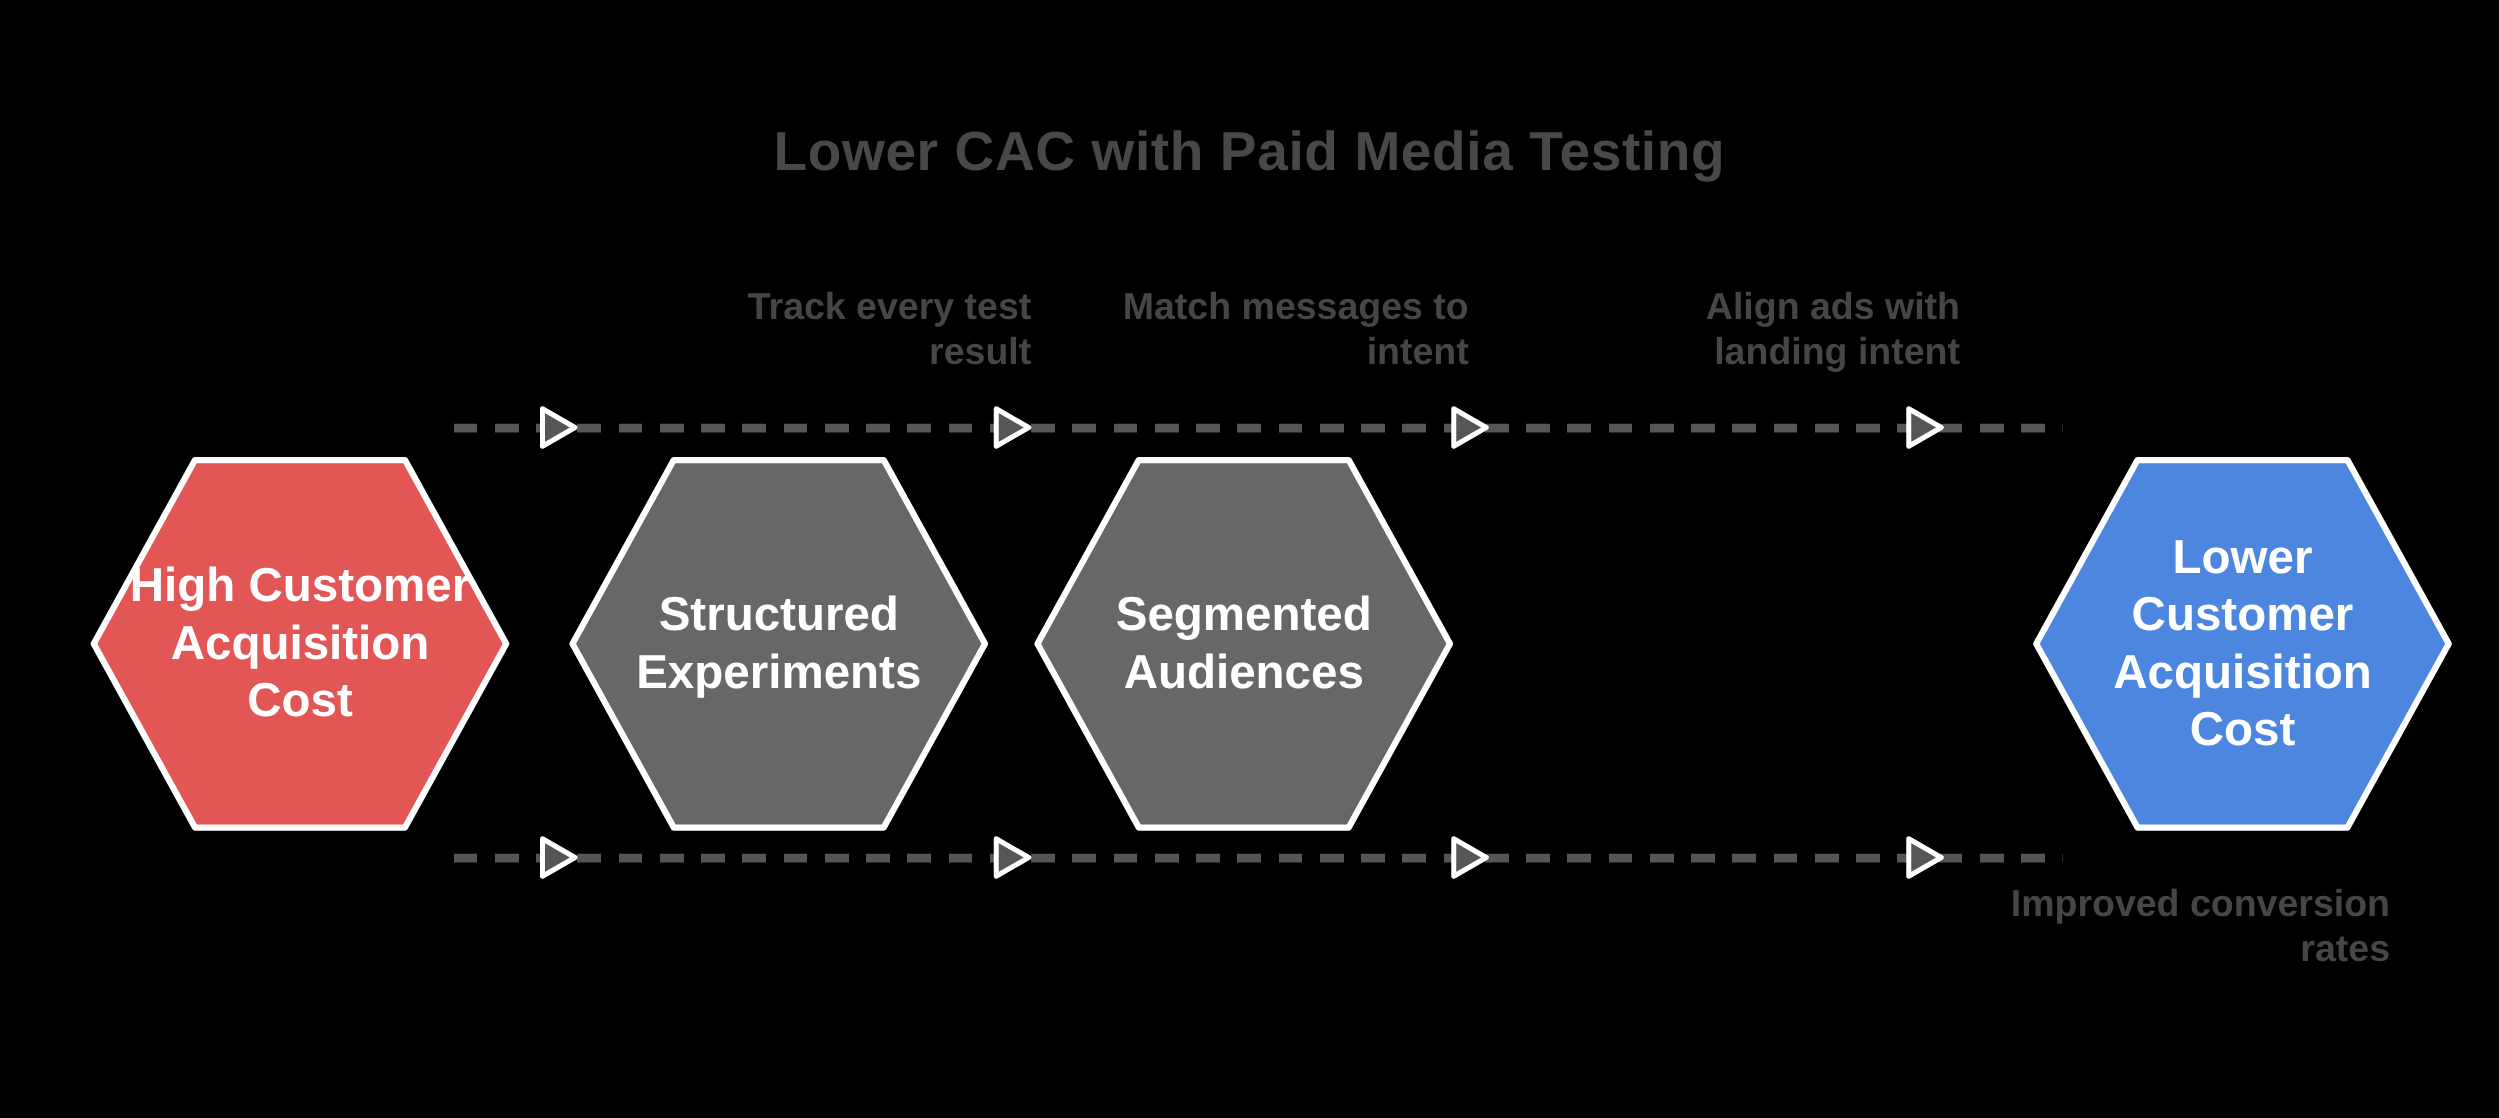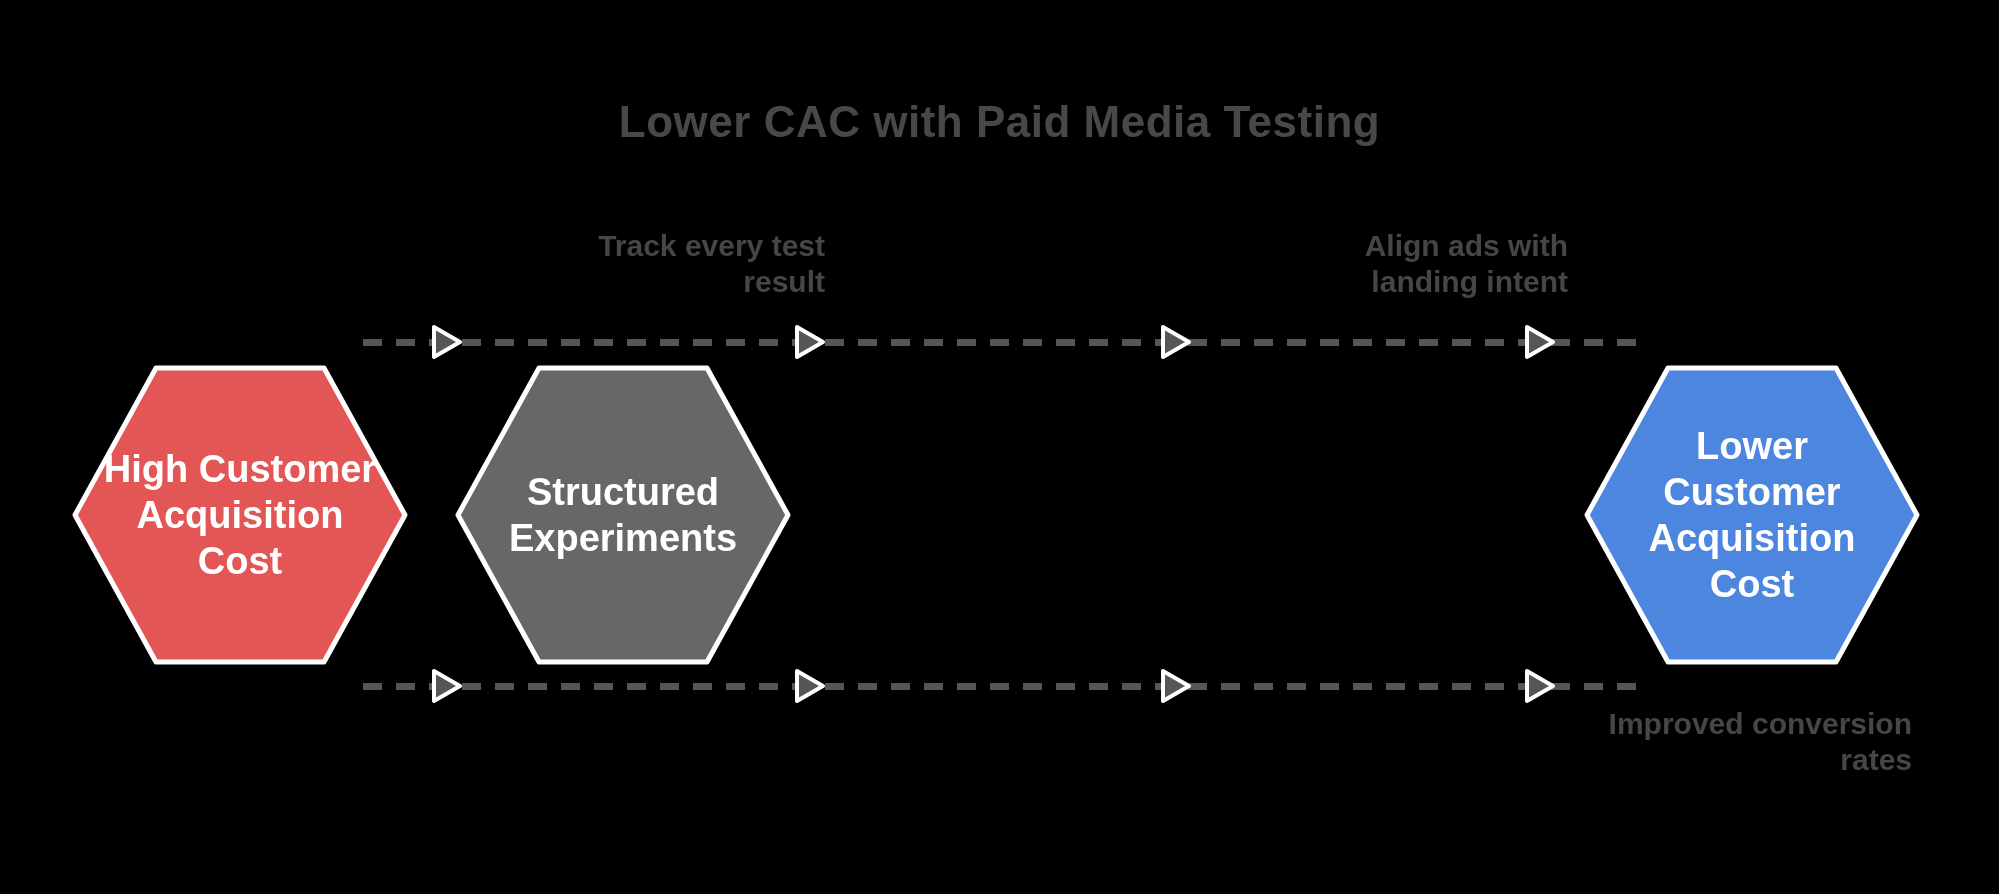--- a/index.html
+++ b/index.html
@@ -46,20 +46,22 @@
 </style>
 </head>
 <body>
 
 <div class="canvas">
 
   <div class="title">Lower CAC with Paid Media Testing</div>
 
   <div class="annotation top" style="left:475px;">Track every test
 result</div>
+  <div class="annotation top" style="left:825px;">Match messages to
+intent</div>
   <div class="annotation top" style="left:1218px;">Align ads with
 landing intent</div>
 
   <div class="dash-line" style="top:339px;"></div>
   <div class="dash-line" style="top:683px;"></div>
 
   <div class="arrow" style="left:430px;top:321px;">
     <svg width="34" height="42" viewBox="0 0 34 42">
       <polygon points="4,6 30,21 4,36" style="fill:var(--arrow-fill);stroke:var(--arrow-stroke);stroke-width:4;stroke-linejoin:round"></polygon>
     </svg>
@@ -111,23 +113,30 @@
   </div>
 
   <div class="hex" style="left: 455px; --hex-fill: #676767;">
     <svg width="336" height="300" viewBox="0 0 336 300">
       <polygon class="hex-shape" points="84,3 252,3 333,150 252,297 84,297 3,150"></polygon>
     </svg>
     <div class="hex-label">Structured
 Experiments</div>
   </div>
 
+  <div class="hex" style="left: 827px; --hex-fill: #676767;">
+    <svg width="336" height="300" viewBox="0 0 336 300">
+      <polygon class="hex-shape" points="84,3 252,3 333,150 252,297 84,297 3,150"></polygon>
+    </svg>
+    <div class="hex-label">Segmented
+Audiences</div>
+  </div>
 
 
-  <div class="hex" style="left: 1584px; --hex-fill: #4c86df;">
+  <div class="hex" style="left: 1626px; --hex-fill: #4c86df;">
     <svg width="336" height="300" viewBox="0 0 336 300">
       <polygon class="hex-shape" points="84,3 252,3 333,150 252,297 84,297 3,150"></polygon>
     </svg>
     <div class="hex-label">Lower
 Customer
 Acquisition
 Cost</div>
   </div>
 
   <div class="annotation bottom" style="left:1562px;">Improved conversion

